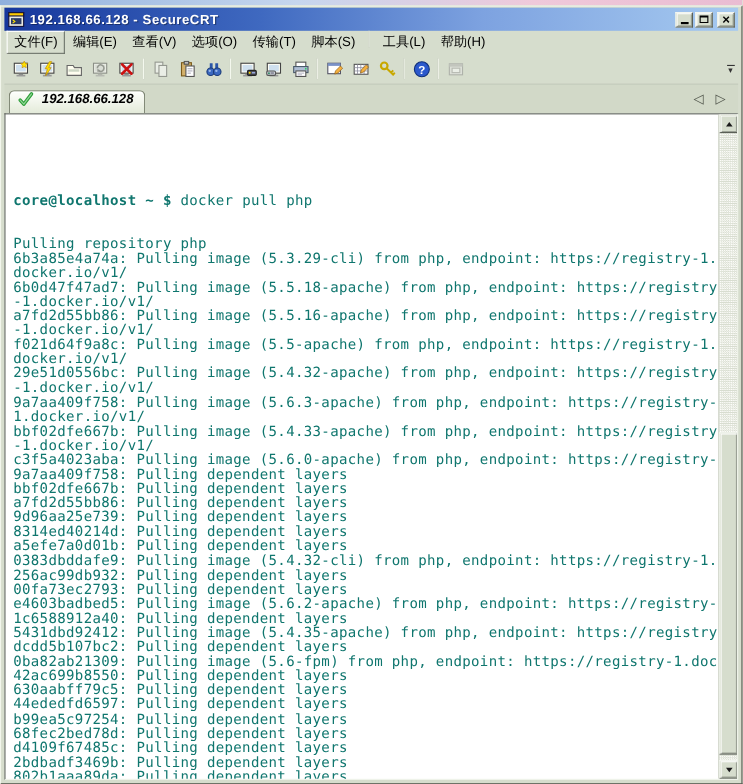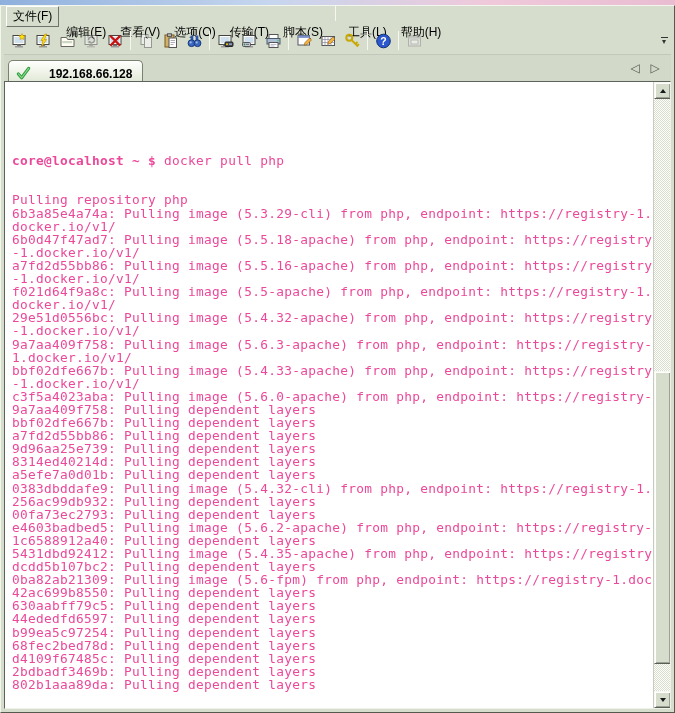--- a/index.html
+++ b/index.html
@@ -27,55 +27,55 @@
     display:inline-flex; align-items:center; justify-content:center; padding:0; cursor:default; }
   .winbtn + .winbtn { margin-left:2px; }
   .winbtn.close { margin-left:4px; }
   .g-min { width:7px; height:2px; background:#000; margin-top:7px; }
   .g-max { width:8px; height:7px; border:1px solid #000; border-top-width:2px; }
   .g-close { font-weight:bold; font-size:12px; line-height:10px; color:#000; }
 
   
   .menubar { height:21px; display:flex; align-items:flex-start; font-size:12px;
     padding-left:2px; color:#000; }
-  .menu-item { padding:18px 7px; white-space:nowrap; }
+  .menu-item { padding:2px 7px; white-space:nowrap; }
   .menu-item.hl { border:1px solid; border-color:#fff #6d736a #6d736a #fff; padding:1px 6px; }
   .menu-sep { width:1px; height:15px; background:#9aa090; border-right:1px solid #f4f8ee; margin:0 5px; }
 
   
   .toolbar { height:28px; display:flex; align-items:center; padding-left:3px;
     position:relative; border-bottom:1px solid #c2c9ba; }
   .tb-btn { width:24px; height:23px; background:transparent; border:1px solid transparent;
     display:inline-flex; align-items:center; justify-content:center; padding:0; }
   .tb-btn.disabled { filter:grayscale(1); opacity:.5; }
   .tb-ic { display:inline-flex; }
   .tb-sep { width:1px; height:19px; background:#9aa090; border-right:1px solid #f4f8ee; margin:0 3px; }
   .tb-overflow { position:absolute; right:1px; top:6px; width:12px; height:14px;
     font-size:8px; color:#333; text-align:center; line-height:6px; border:0; background:transparent; }
   .tb-overflow .bar { display:block; width:7px; height:1px; background:#333; margin:2px auto 1px; }
 
   
   .tabbar { height:26px; display:flex; align-items:flex-end; padding-left:4px;
     background:#d2d9c8; }
-  .tab { height:21px; display:flex; align-items:flex-end; gap:18px; padding:0 10px 0 7px;
+  .tab { height:21px; display:flex; align-items:flex-start; gap:7px; padding:0 10px 0 7px;
     border:1px solid #79816f; border-bottom:none; border-radius:5px 5px 0 0;
-    background:linear-gradient(#feffFC,#e3ead9); box-shadow:inset 0 1px 0 #fff; }
+    background:linear-gradient(#feffFC,#e3ead9); box-shadow:inset 0 1px 0 #fff;font-style:italic; }
   .tab-check { width:15px; height:15px; display:inline-flex; }
   .tab-label { font-size:12px; font-weight:bold; color:#000; white-space:nowrap; }
   .tab-nav { margin-left:auto; margin-right:8px; align-self:center; display:flex; gap:4px; }
   .tab-arrow { background:transparent; border:0; color:#555a50; font-size:12px;
     width:16px; height:16px; line-height:14px; padding:0; }
 
   
   .terminal { flex:1; position:relative; background:#fff;
     border:1px solid; border-color:#5d635a #eef2e8 #eef2e8 #5d635a; overflow:hidden; }
   .term-content { position:absolute; left:0; top:0; right:17px; bottom:0;
     padding:46px 0 0 7px;
     font-family:"DejaVu Sans Mono", monospace; font-size:12.8px; line-height:13.1px;
-    letter-spacing:0.3px; color:#ec4899; white-space:pre; overflow:hidden; }
+    letter-spacing:0.3px; color:#0f766e; white-space:pre; overflow:hidden; }
   .term-line { height:13.1px; }
   .bold { font-weight:bold; }
 
   
   .scrollbar { position:absolute; right:0; top:0; bottom:0; width:17px;
     background:repeating-conic-gradient(#fdfdfa 0% 25%, #d8ddd0 0% 50%) 0 0/2px 2px;
     border-left:1px solid #c6ccbe; }
   .sb-btn { position:absolute; left:0; width:17px; height:17px; background:#d6ddcd;
     border:1px solid; border-color:#f6f8f2 #5a5f56 #5a5f56 #f6f8f2;
     box-shadow:inset 1px 1px 0 #fff, inset -1px -1px 0 #9ba195;
@@ -88,20 +88,41 @@
     background:#d6ddcd; border:1px solid; border-color:#f6f8f2 #5a5f56 #5a5f56 #f6f8f2;
     box-shadow:inset 1px 1px 0 #fff, inset -1px -1px 0 #9ba195; }
 </style>
 </head>
 <body>
 
 <div class="desktop-strip"></div>
 
 <div class="window">
 
+  <div class="titlebar">
+    <span class="app-icon">
+      <svg width="16" height="16" viewBox="0 0 16 16">
+        <rect x="1" y="1.5" width="13.5" height="12.5" fill="#e9e9e0" stroke="#12123a"></rect>
+        <rect x="1" y="1.5" width="13.5" height="3" fill="#ffcc00" stroke="#12123a"></rect>
+        <rect x="3" y="6.5" width="9.5" height="5.5" fill="#2a3a66"></rect>
+        <path d="M4.5 8l2 1.5-2 1.5" stroke="#ffe000" fill="none" stroke-width="1"></path>
+      </svg>
+    </span>
+    <span class="title-text">192.168.66.128 - SecureCRT</span>
+    <span class="tb-spacer"></span>
+    <button class="winbtn">
+        <span class="g-min"></span>
+      </button>
+    <button class="winbtn">
+        <span class="g-max"></span>
+      </button>
+    <button class="winbtn close">
+        <span class="g-close">×</span>
+      </button>
+  </div>
 
   <div class="menubar" id="menubar">
       <span class="menu-item hl">文件(F)</span>
       <span class="menu-item">编辑(E)</span>
       <span class="menu-item">查看(V)</span>
       <span class="menu-item">选项(O)</span>
       <span class="menu-item">传输(T)</span>
       <span class="menu-item">脚本(S)</span>
       <span class="menu-sep"></span>
       <span class="menu-item">工具(L)</span>

